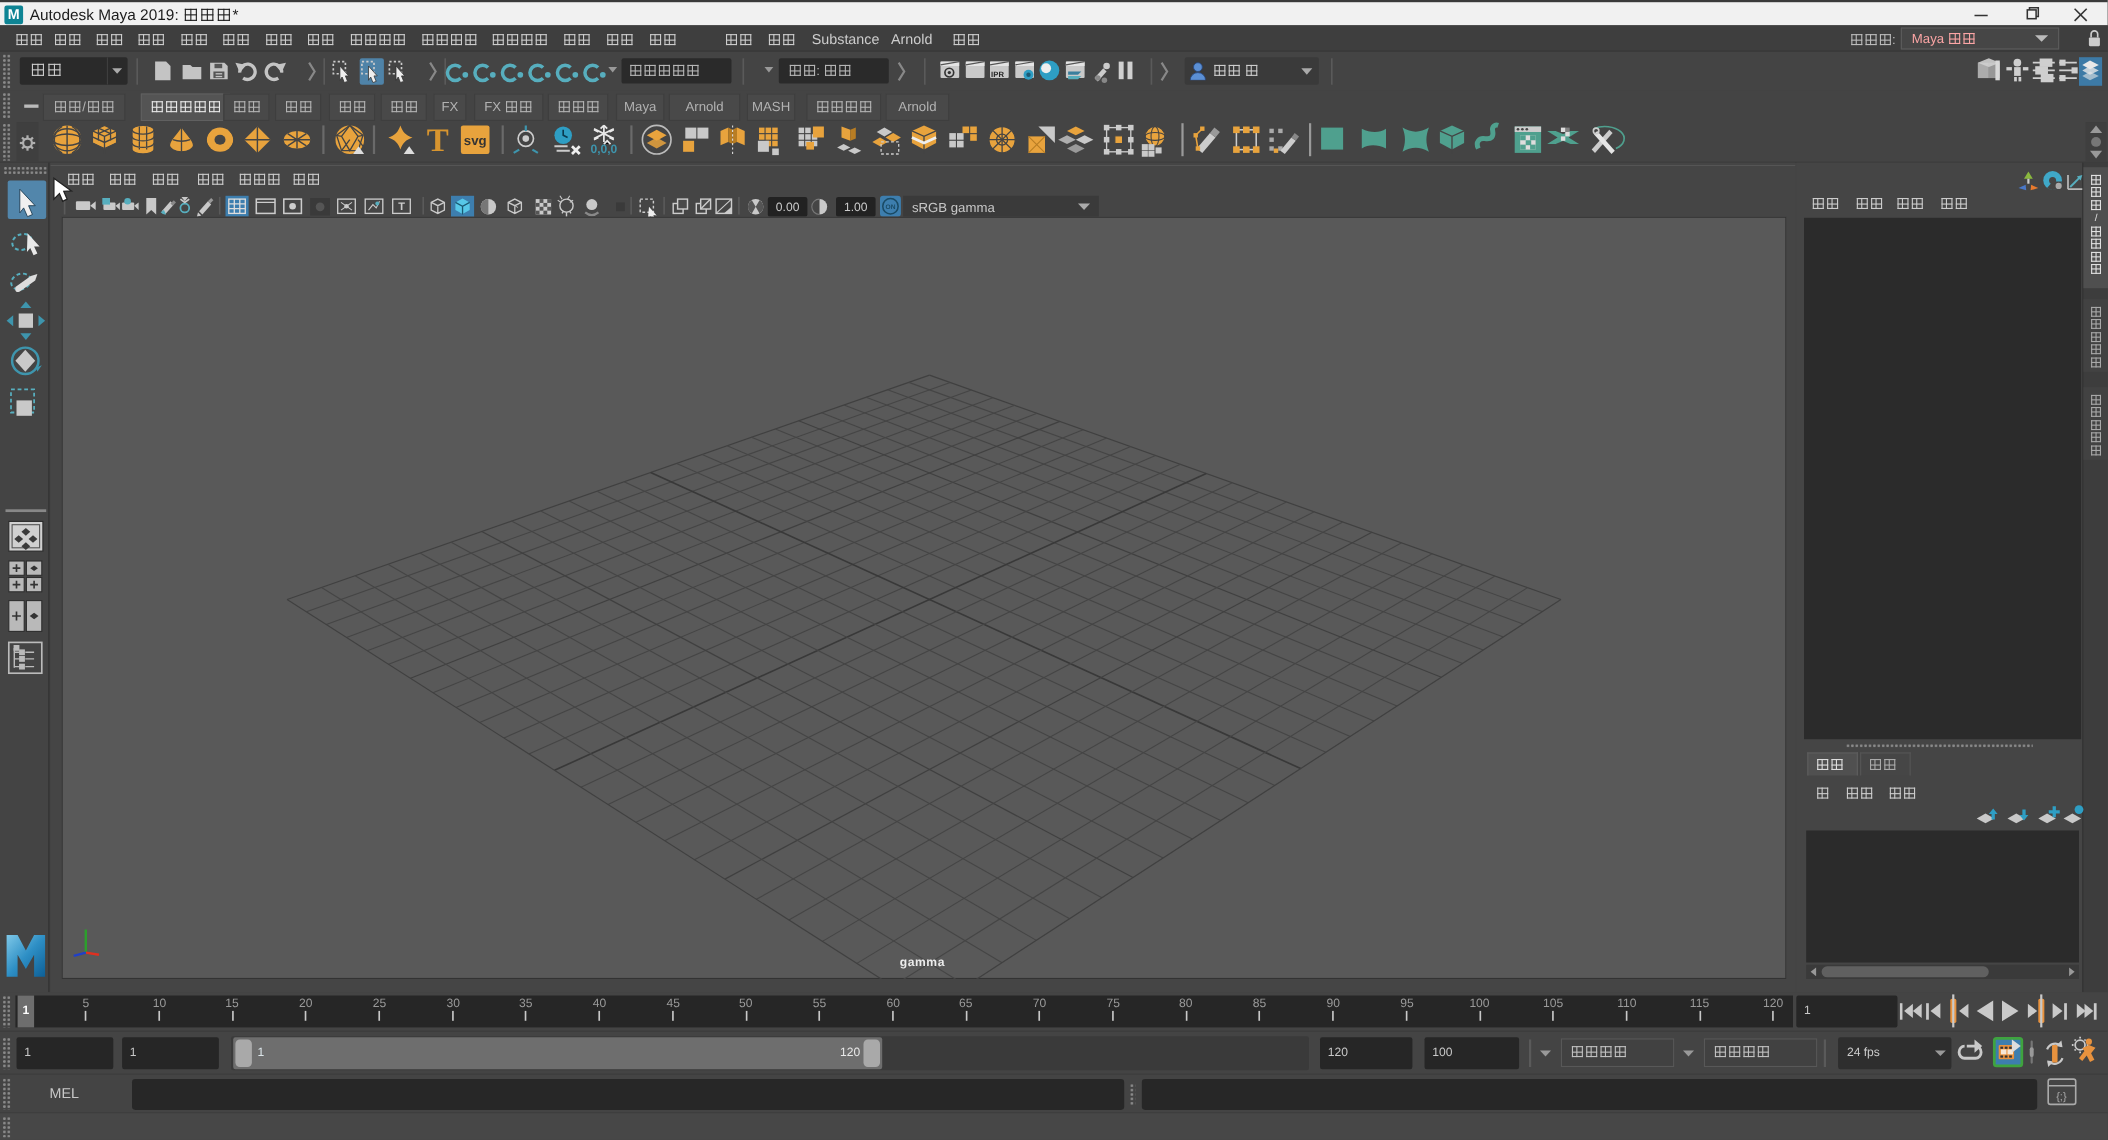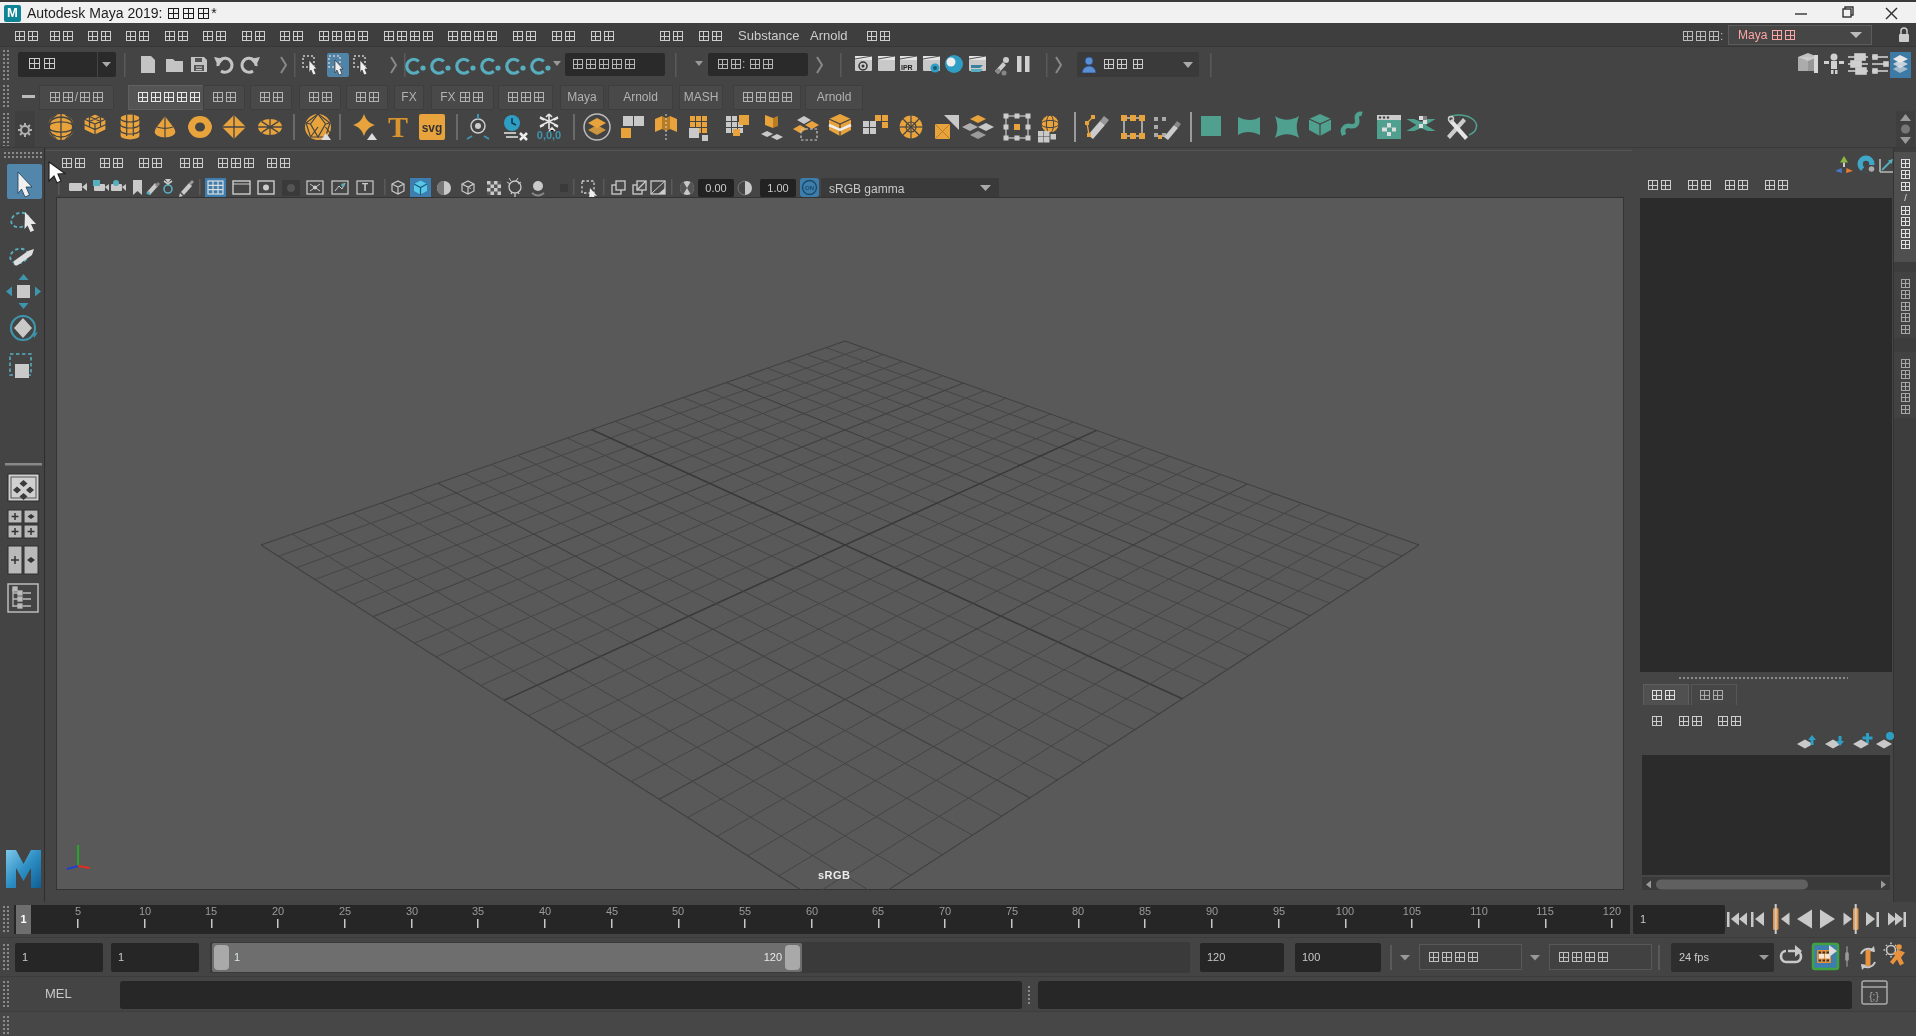--- a/index.html
+++ b/index.html
@@ -777,21 +777,21 @@
     <line x1="1332.7" y1="337.2" x2="755.4" y2="699.6" stroke="#454545" stroke-width="1.0"></line>
     <line x1="236.3" y1="337.1" x2="822.5" y2="699.2" stroke="#454545" stroke-width="1.0"></line>
     <line x1="1363.0" y1="348.0" x2="789.0" y2="721.0" stroke="#404040" stroke-width="1.1"></line>
     <line x1="205.0" y1="348.0" x2="789.0" y2="721.0" stroke="#404040" stroke-width="1.1"></line>
     <g stroke-width="2.2" fill="none">
 <line x1="22" y1="669" x2="22" y2="648" stroke="#2ca02c"></line>
 <line x1="22" y1="669" x2="34" y2="671" stroke="#e03020"></line>
 <line x1="22" y1="669" x2="11" y2="672" stroke="#2040c8"></line>
 </g>
   </svg>
-<div class="abs" style="left:818px;top:869px;color:#ececec;font-size:11px;font-weight:bold;letter-spacing:0.5px">sRGB</div>
+<div class="abs" style="left:818px;top:869px;color:#ececec;font-size:11px;font-weight:bold;letter-spacing:0.5px">gamma</div>
 <svg style="position:absolute;left:46px;top:160px;" width="22" height="28">
     <path d="M3,2 l0,19 l5,-5 l3,7 l4,-2 l-3,-7 l7,-0.5 z" fill="#fff" stroke="#222" stroke-width="1.2"></path>
   </svg>
 <div class="abs" style="left:1633px;top:148px;width:260px;height:754px;background:#454545">
 <div class="abs cj s" style="left:0;top:30px;width:100%;height:20px;color:#ccc;font-size:12px">
       <span class="abs" style="left:13px;top:0"><i></i><i></i></span>
       <span class="abs" style="left:53px;top:0"><i></i><i></i></span>
       <span class="abs" style="left:90px;top:0"><i></i><i></i></span>
       <span class="abs" style="left:130px;top:0"><i></i><i></i></span>
     </div>

